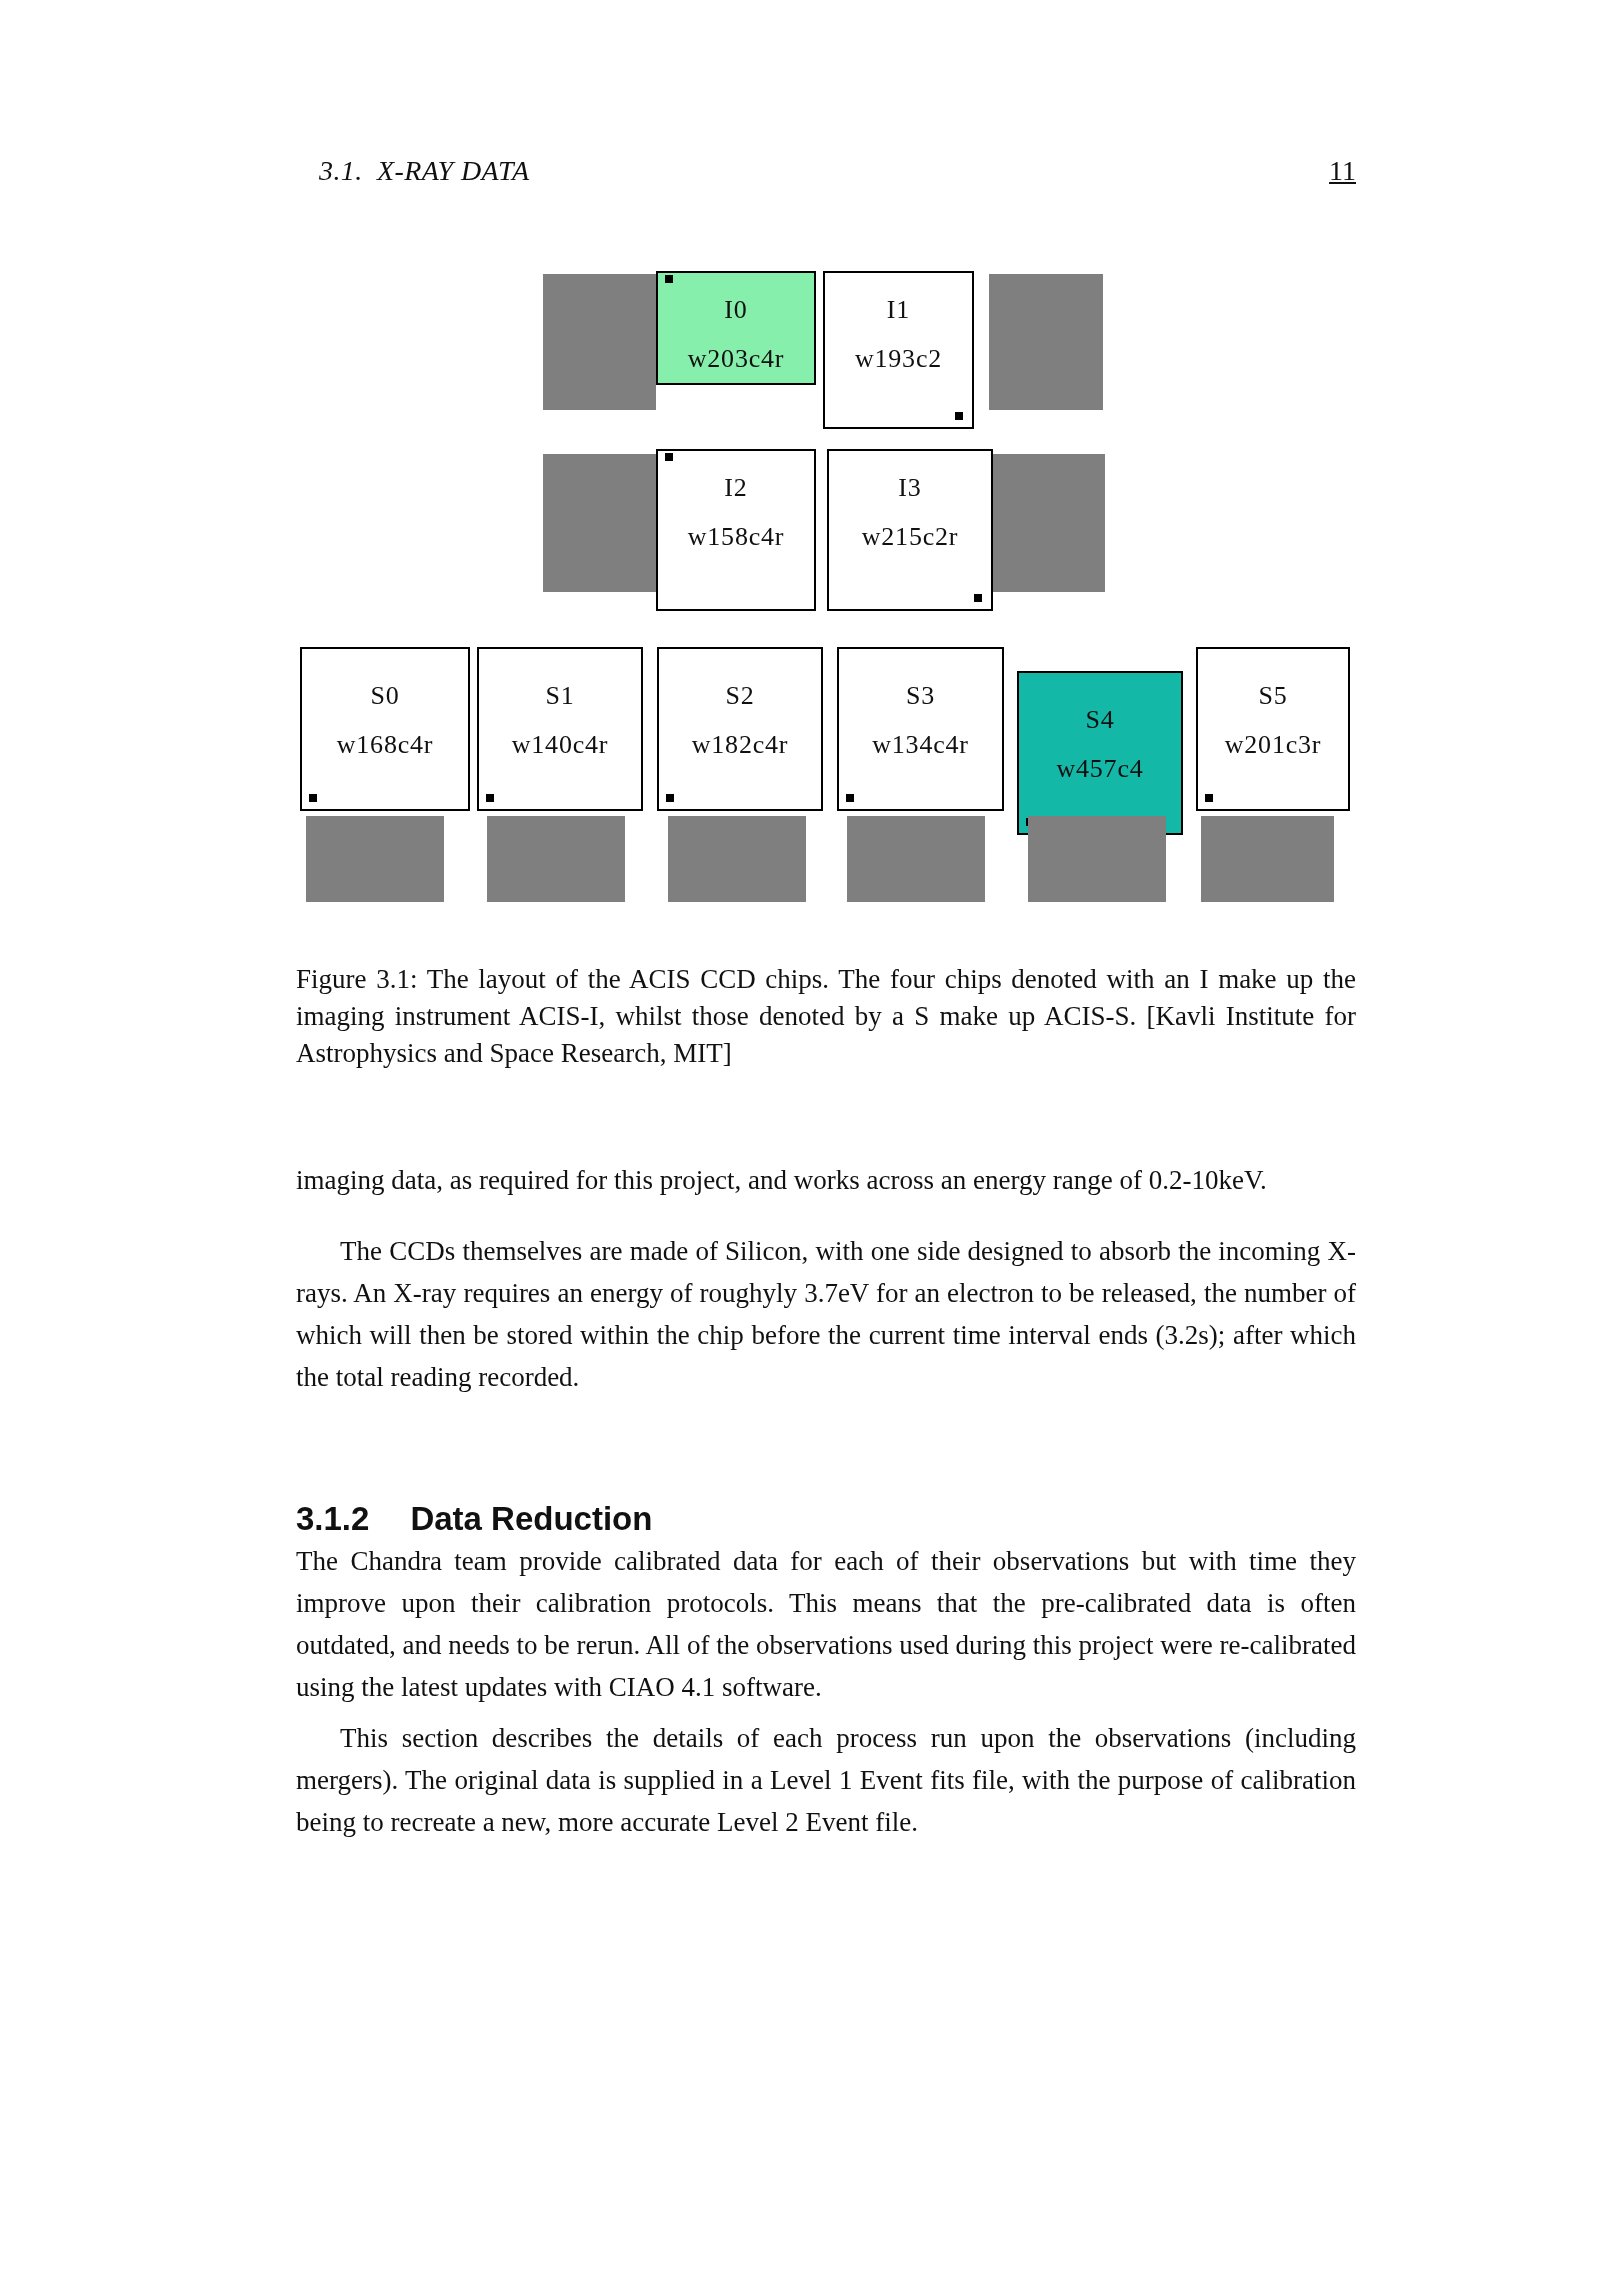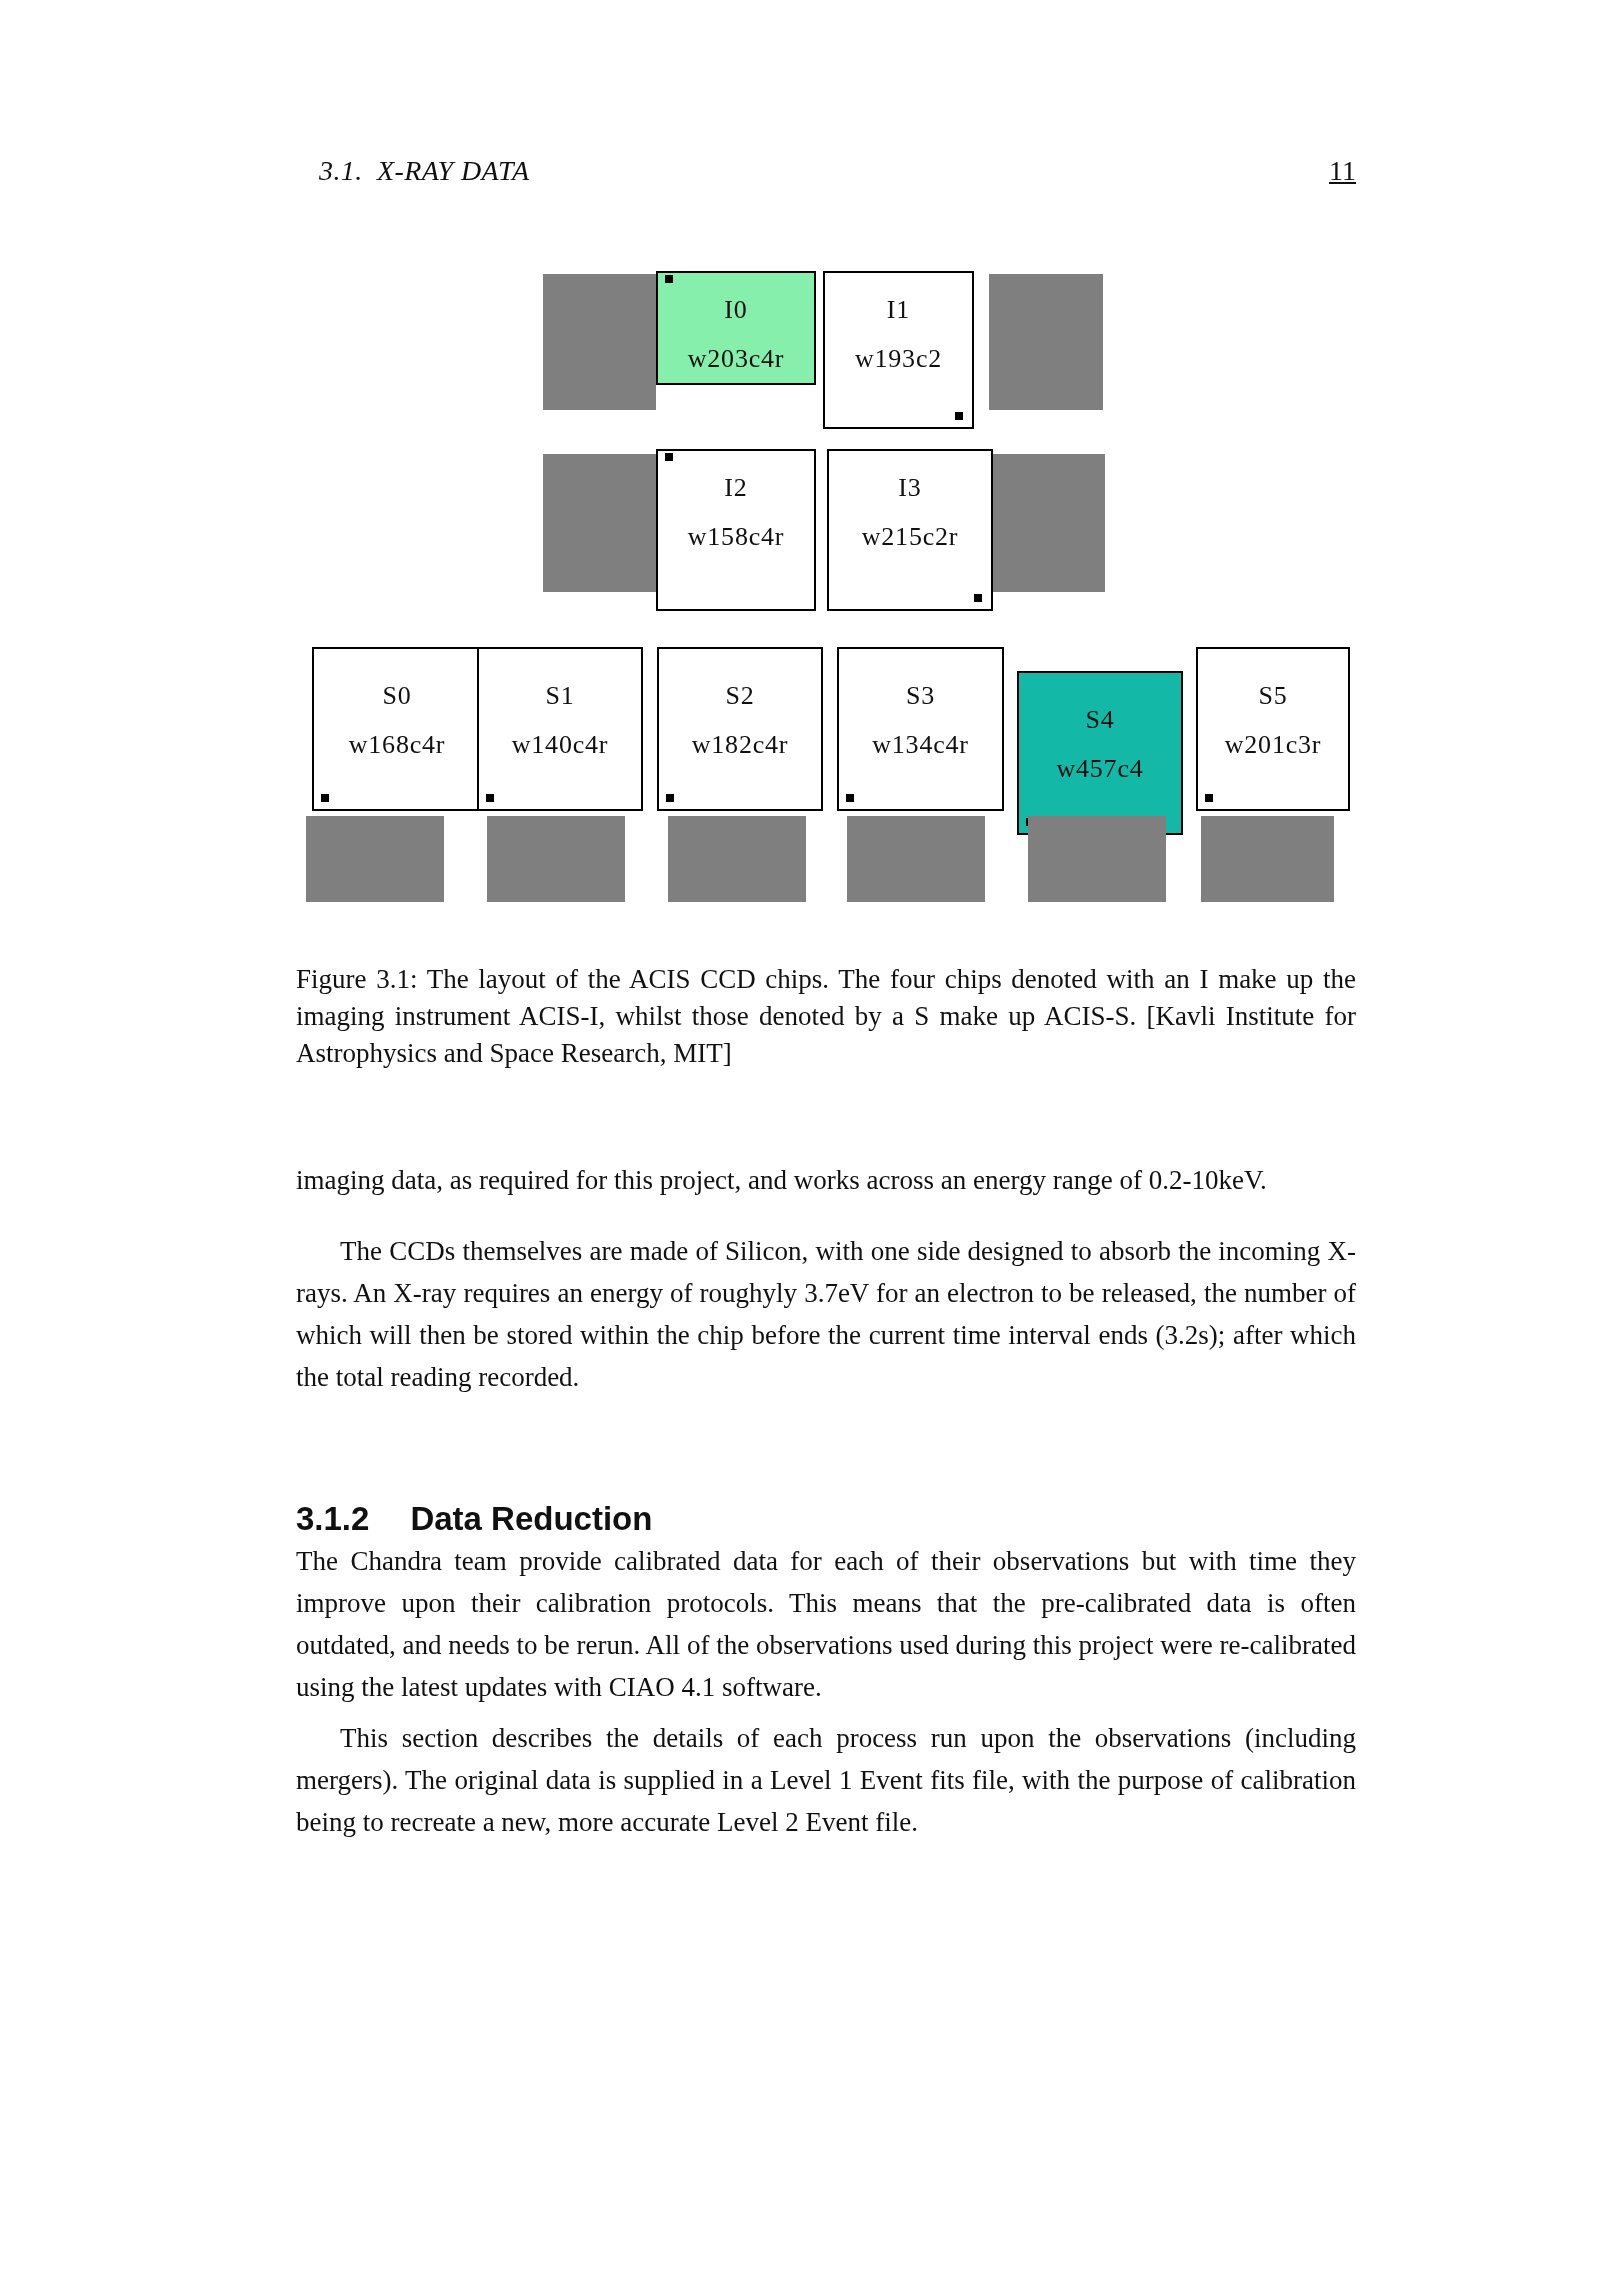--- a/index.html
+++ b/index.html
@@ -116,21 +116,21 @@
       <div class="chip-label">I2</div>
       <div class="chip-code">w158c4r</div>
     </div>
     <div class="chip" style="left: 531px; top: 178px; width: 166px; height: 162px; background: rgb(255, 255, 255); border-color: rgb(0, 0, 0);">
       <span class="dot br"></span>
       <div class="chip-label">I3</div>
       <div class="chip-code">w215c2r</div>
     </div>
     <div class="gray-block" style="left: 697px; top: 183px; width: 112px; height: 138px; background: rgb(127, 127, 127);"></div>
 
-    <div class="chip srow" style="left: 16px; top: 376px; width: 170px; height: 164px; background: rgb(255, 255, 255); border-color: rgb(0, 0, 0);">
+    <div class="chip srow" style="left: 4px; top: 376px; width: 170px; height: 164px; background: rgb(255, 255, 255); border-color: rgb(0, 0, 0);">
       <span class="dot bl"></span>
       <div class="chip-label">S0</div>
       <div class="chip-code">w168c4r</div>
     </div>
     <div class="chip srow" style="left: 181px; top: 376px; width: 166px; height: 164px; background: rgb(255, 255, 255); border-color: rgb(0, 0, 0);">
       <span class="dot bl"></span>
       <div class="chip-label">S1</div>
       <div class="chip-code">w140c4r</div>
     </div>
     <div class="chip srow" style="left: 361px; top: 376px; width: 166px; height: 164px; background: rgb(255, 255, 255); border-color: rgb(0, 0, 0);">

